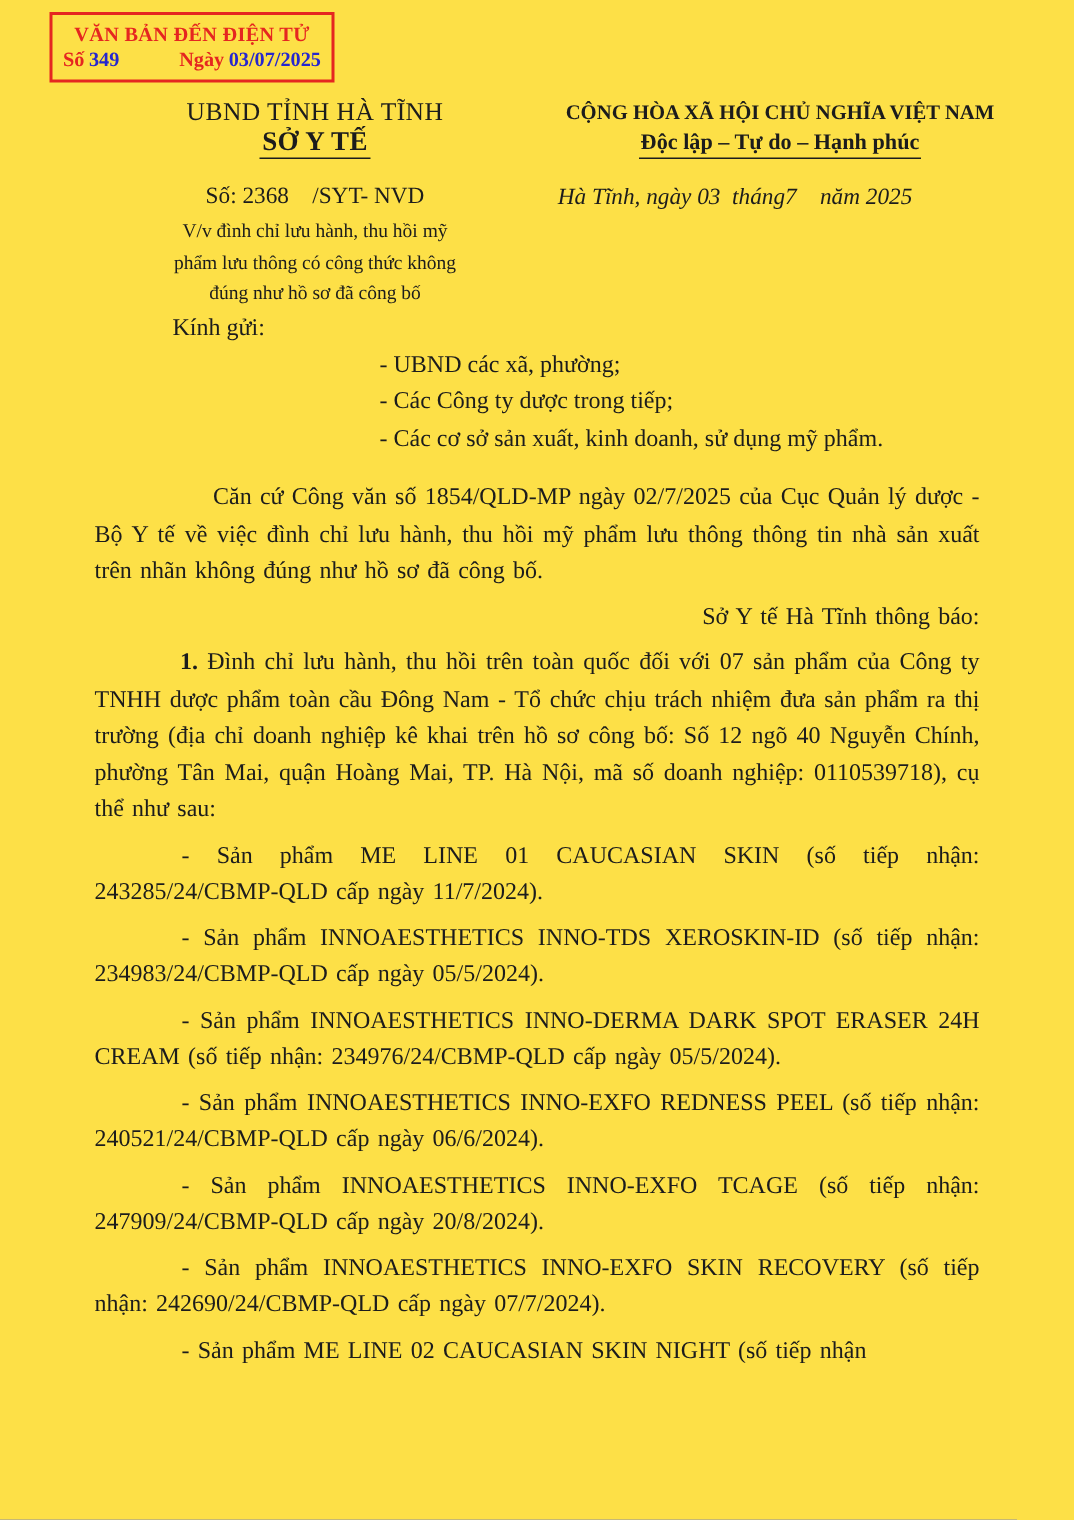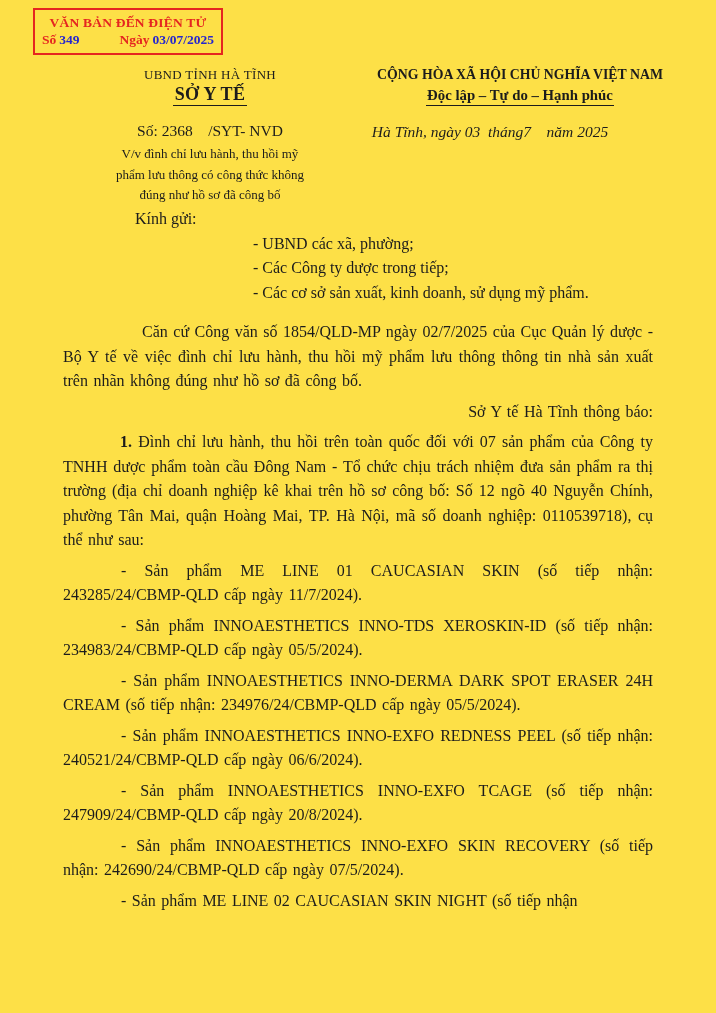--- a/index.html
+++ b/index.html
@@ -42,21 +42,21 @@
   .stamp-blue { color: #2626cf; font-weight: bold; }
   .stamp-group { display: flex; gap: 3px; justify-content: flex-end; }
 
   
   .head-left {
     position: absolute;
     left: 70px; top: 66px;
     width: 280px;
     text-align: center;
   }
-  .org-parent { font-size: 13px; line-height: 18px; letter-spacing: 0.3px; }
+  .org-parent { font-size: 17px; line-height: 18px; letter-spacing: 0.3px; }
   .org-name {
     display: inline-block;
     margin-top: 2px;
     font-size: 18px;
     font-weight: bold;
     line-height: 17px;
     border-bottom: 1.5px solid #1c1c1c;
     padding: 0 2px 2px 2px;
     letter-spacing: 0.3px;
   }
@@ -99,21 +99,21 @@
   }
 
   
   .main {
     position: absolute;
     left: 63px; top: 207px;
     width: 590px;
     font-size: 16px;
     line-height: 24.5px;
   }
-  .kinh-gui { margin-left: 72px; }
+  .kinh-gui { margin-left: 52px; }
   .recipient-list { margin-left: 190px; }
   .para { text-align: justify; text-indent: 79px; word-spacing: 1.5px; margin-top: 6px; }
   .para.first { margin-top: 15px; }
   .para.no-justify { text-align: right; }
   .product-item { text-indent: 58px; }
   .intro-num { text-indent: 57px; }
 </style>
 </head>
 <body>
 
@@ -170,19 +170,19 @@
         <p class="para product-item">- Sản phẩm ME LINE 01 CAUCASIAN SKIN (số tiếp nhận: 243285/24/CBMP-QLD cấp ngày 11/7/2024).</p>
 
         <p class="para product-item">- Sản phẩm INNOAESTHETICS INNO-TDS XEROSKIN-ID (số tiếp nhận: 234983/24/CBMP-QLD cấp ngày 05/5/2024).</p>
 
         <p class="para product-item">- Sản phẩm INNOAESTHETICS INNO-DERMA DARK SPOT ERASER 24H CREAM (số tiếp nhận: 234976/24/CBMP-QLD cấp ngày 05/5/2024).</p>
 
         <p class="para product-item">- Sản phẩm INNOAESTHETICS INNO-EXFO REDNESS PEEL (số tiếp nhận: 240521/24/CBMP-QLD cấp ngày 06/6/2024).</p>
 
         <p class="para product-item">- Sản phẩm INNOAESTHETICS INNO-EXFO TCAGE (số tiếp nhận: 247909/24/CBMP-QLD cấp ngày 20/8/2024).</p>
 
-        <p class="para product-item">- Sản phẩm INNOAESTHETICS INNO-EXFO SKIN RECOVERY (số tiếp nhận: 242690/24/CBMP-QLD cấp ngày 07/5/2024).</p>
+        <p class="para product-item">- Sản phẩm INNOAESTHETICS INNO-EXFO SKIN RECOVERY (số tiếp nhận: 242690/24/CBMP-QLD cấp ngày 07/7/2024).</p>
 
         <p class="para product-item">- Sản phẩm ME LINE 02 CAUCASIAN SKIN NIGHT (số tiếp nhận</p>
       </div>
 
   </div>
 </div>
 
 </body></html>

